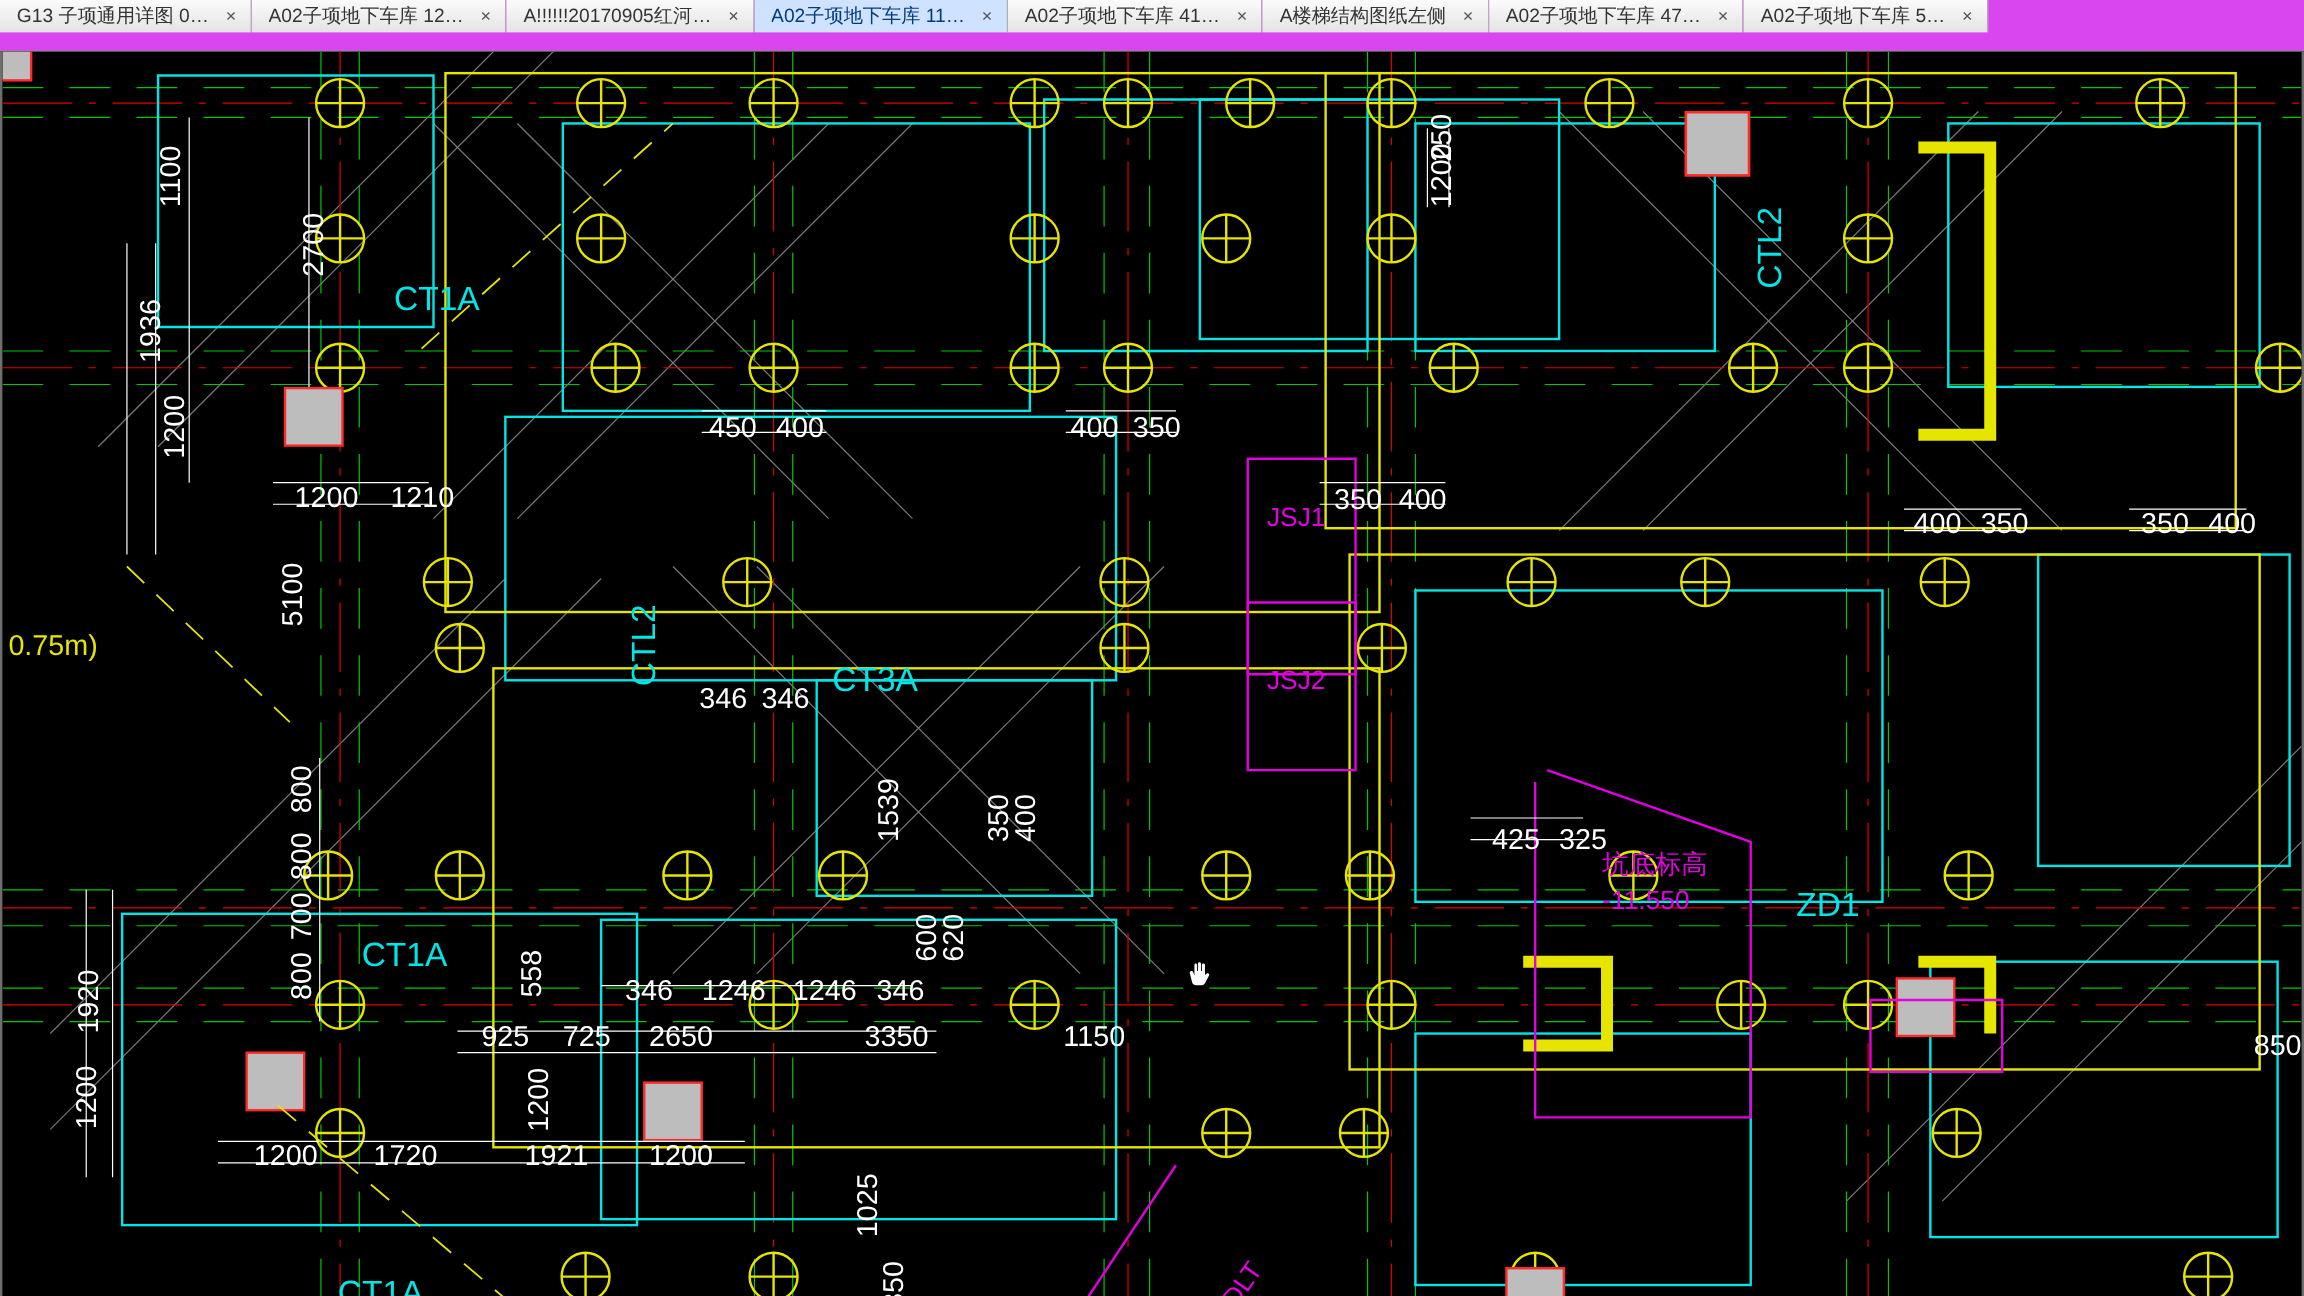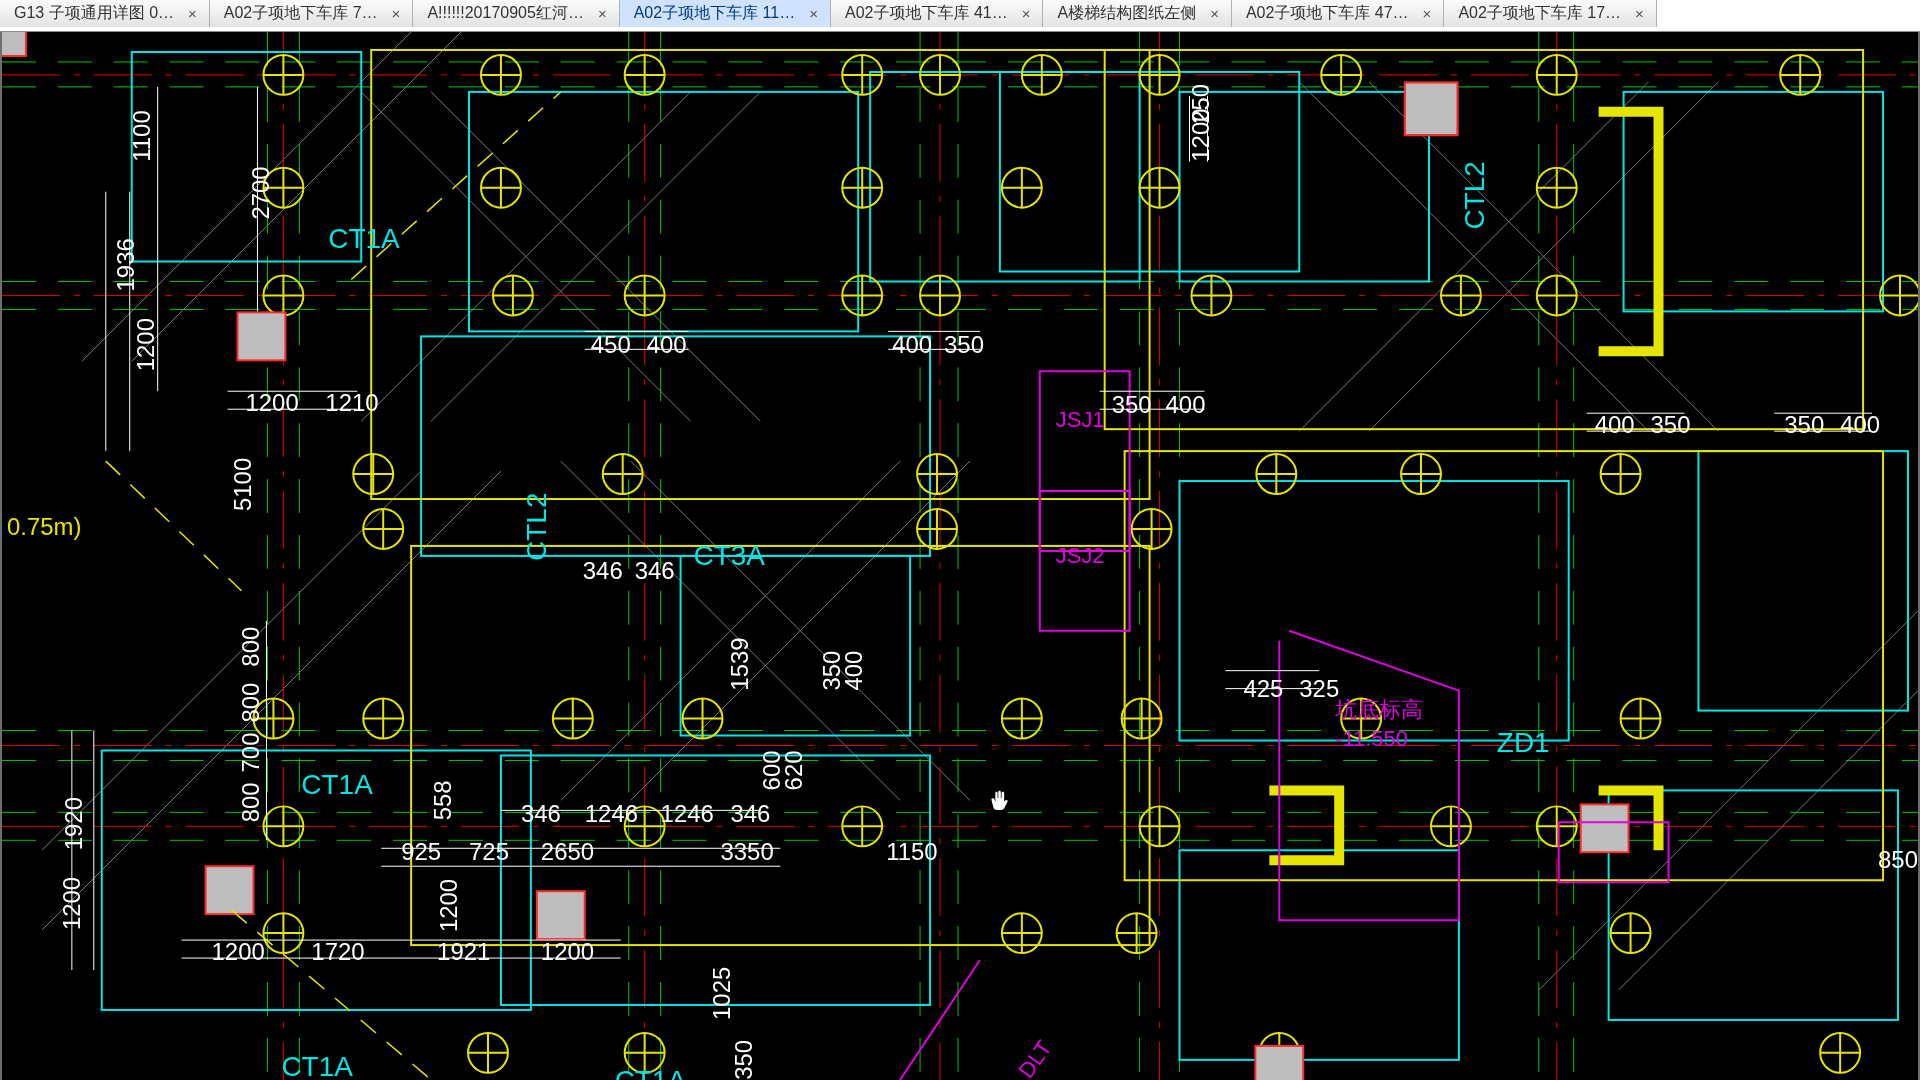--- a/index.html
+++ b/index.html
@@ -1,19 +1,19 @@
 <!DOCTYPE html>
 <html><head>
 <meta charset="utf-8">
 <style>
   html,body{margin:0;padding:0;width:1920px;height:1080px;background:#9f9f9f;font-family:"Microsoft YaHei",Arial,sans-serif;overflow:hidden}
   *{box-sizing:border-box}
 
   
-  .tabstrip{display:flex;height:32px;background:#ffffff;border-bottom:1px solid #8c8c8c}
+  .tabstrip{display:flex;height:43px;background:#d946ef;border-bottom:1px solid #8c8c8c}
   .tab{display:flex;align-items:center;height:27px;padding:0 8px 0 14px;font-size:16px;color:#333;border-right:1px solid #b0b0b0;background:linear-gradient(#fbfbfb,#e3e3e3);white-space:nowrap;max-width:234px;cursor:pointer}
   .tab.active{background:#cfe2ff;color:#003a80}
   .tab .lbl{overflow:hidden;text-overflow:ellipsis}
   .tab .close{margin-left:10px;font-size:15px;color:#555;padding:0 4px;line-height:1}
 
   
   .viewport{position:relative;width:1920px;height:1053px;background:#000;overflow:hidden;border:2px solid #6e6e6e;border-top:none}
   .viewport svg{position:absolute;inset:0}
 
   .dim{font:24px/1 "Arial Narrow",Arial;fill:#fff}
@@ -26,21 +26,21 @@
 </style>
 </head>
 <body>
 
 <div class="tabstrip">
   <div class="tab">
     <span class="lbl">G13 子项通用详图   0…</span>
     <span class="close">×</span>
   </div>
   <div class="tab">
-    <span class="lbl">A02子项地下车库   7…</span>
+    <span class="lbl">A02子项地下车库   12…</span>
     <span class="close">×</span>
   </div>
   <div class="tab">
     <span class="lbl">A!!!!!!20170905红河…</span>
     <span class="close">×</span>
   </div>
   <div class="tab active">
     <span class="lbl">A02子项地下车库   11…</span>
     <span class="close">×</span>
   </div>
@@ -50,21 +50,21 @@
   </div>
   <div class="tab">
     <span class="lbl">A楼梯结构图纸左侧</span>
     <span class="close">×</span>
   </div>
   <div class="tab">
     <span class="lbl">A02子项地下车库   47…</span>
     <span class="close">×</span>
   </div>
   <div class="tab">
-    <span class="lbl">A02子项地下车库   17…</span>
+    <span class="lbl">A02子项地下车库   5…</span>
     <span class="close">×</span>
   </div>
 </div>
 
 <div class="viewport">
 <svg viewBox="0 0 1920 1053">
 
 <g stroke="#7a7a7a" stroke-width="1">
 
   <g>

